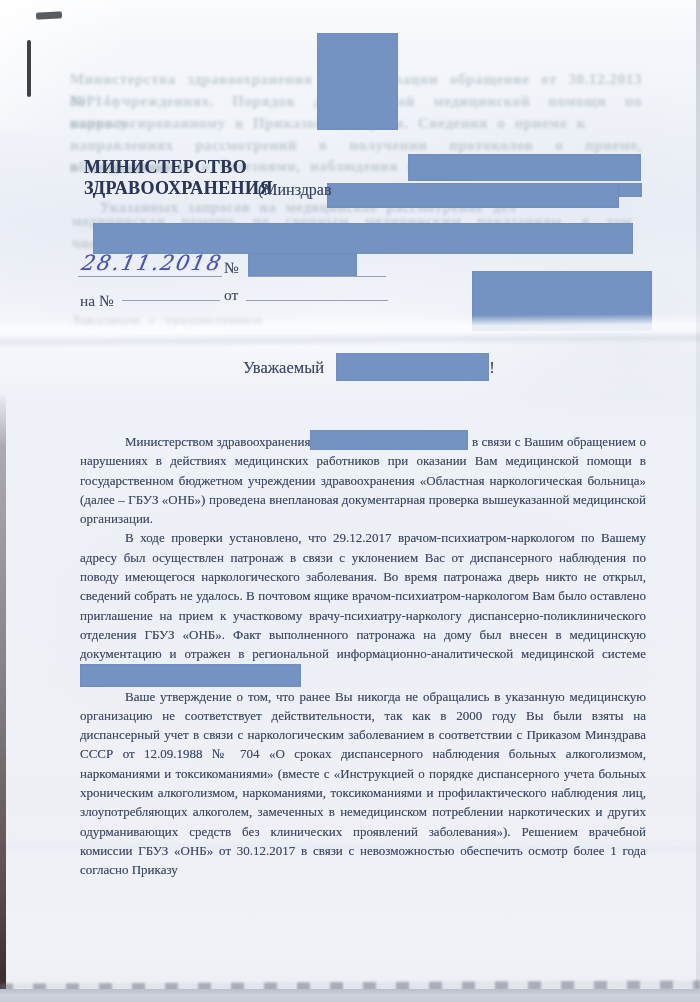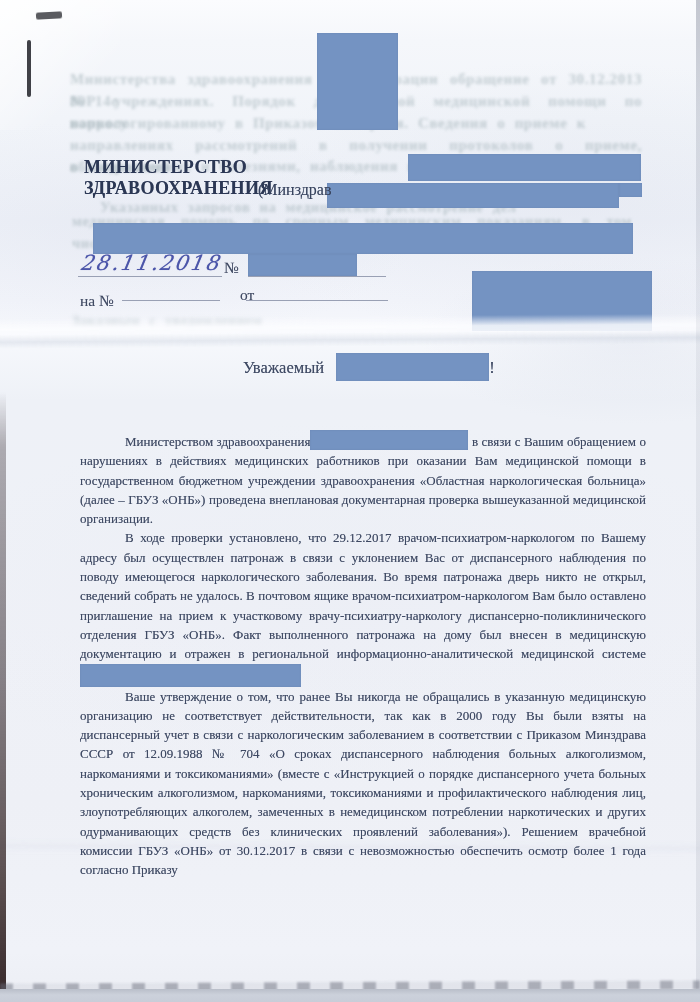--- a/index.html
+++ b/index.html
@@ -85,21 +85,21 @@
 
   <div class="ministry">МИНИСТЕРСТВО ЗДРАВООХРАНЕНИЯ</div>
   <div class="minzdrav">(Минздрав</div>
 
   <div class="script">28.11.2018</div>
   <div class="rule" style="left:78px;top:276px;width:144px;"></div>
   <div class="lbl" style="left:224px;top:259px;">№</div>
   <div class="rule" style="left:248px;top:276px;width:138px;"></div>
   <div class="lbl" style="left:80px;top:292px;">на №</div>
   <div class="rule" style="left:122px;top:300px;width:98px;"></div>
-  <div class="lbl" style="left:240px;top:286px;font-family:Liberation Serif, serif;">от</div>
+  <div class="lbl" style="left:224px;top:286px;font-family:Liberation Serif, serif;">от</div>
   <div class="rule" style="left:246px;top:300px;width:142px;"></div>
 
   <div class="crease"></div>
   <div class="crease2"></div>
 
   <div class="salutation">
     <span>Уважаемый</span>
     <span class="sal-box"></span>
     <span>!</span>
   </div>

